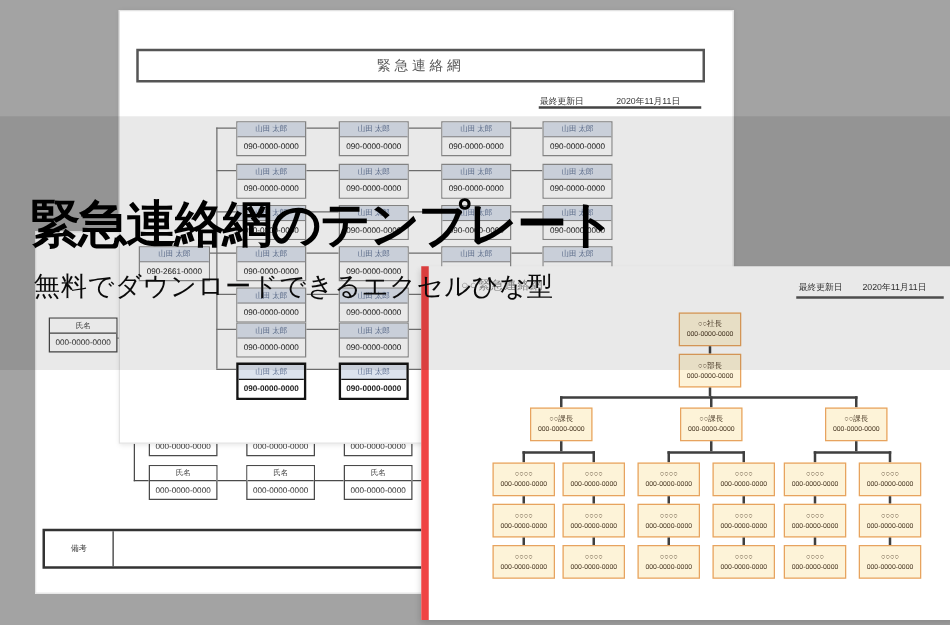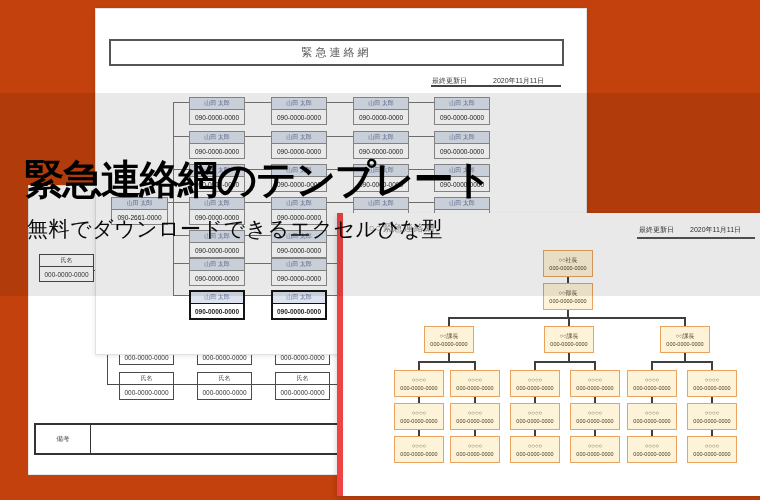--- a/index.html
+++ b/index.html
@@ -1,16 +1,16 @@
 <!DOCTYPE html>
 <html><head>
 <meta charset="utf-8">
 <style>
   html,body{margin:0;padding:0;}
-  .stage{position:relative;width:760px;height:500px;background:#c2410c;overflow:hidden;
+  .stage{position:relative;width:760px;height:500px;background:#a3a3a3;overflow:hidden;
          font-family:"Liberation Sans","DejaVu Sans",sans-serif;text-align:center;}
   .page{position:absolute;background:#fff;}
   #doc0{left:28px;top:185px;width:317px;height:288px;z-index:10;border:1px solid #e7e7e7;}
   #doc1{left:95px;top:8px;width:490px;height:345px;z-index:20;border:1px solid #e2e2e2;
         box-shadow:0 1px 4px rgba(0,0,0,0.10);}
   #doc2{left:337px;top:213px;width:423px;height:283px;z-index:30;border-left:6px solid #ef4444;
         box-shadow:-2px 2px 5px rgba(0,0,0,0.08),0 3px 5px rgba(0,0,0,0.08);}
   .band{position:absolute;left:0;top:93px;width:760px;height:203px;z-index:50;
         background:rgba(0,0,0,0.085);pointer-events:none;}
   .hero-text{position:absolute;z-index:60;left:0;top:0;width:760px;}

